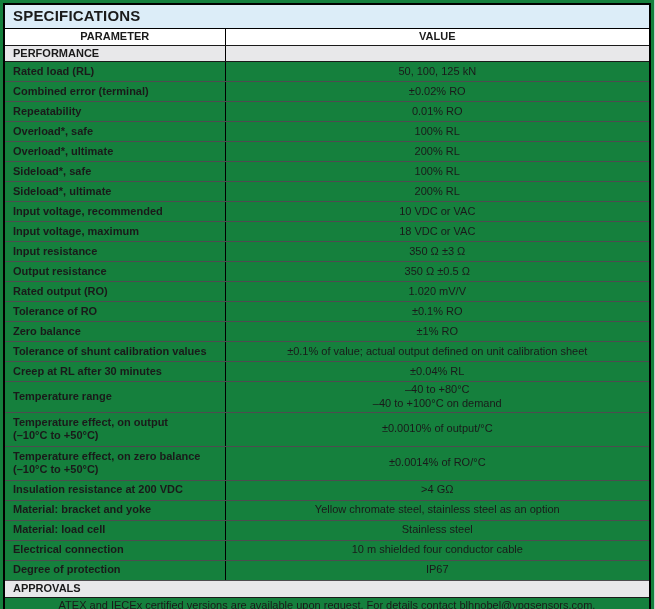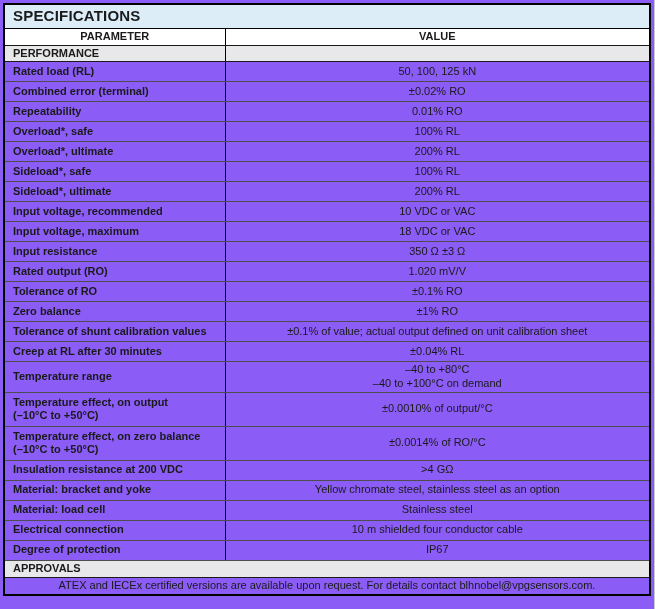--- a/index.html
+++ b/index.html
@@ -6,21 +6,21 @@
   html, body { margin: 0; padding: 0; background: #ffffff; }
   body {
     width: 655px; height: 609px;
     font-family: "Liberation Sans", sans-serif;
     color: #1a1a1a;
     position: relative;
   }
   .page {
     position: absolute; left: 0; top: 0;
     width: 655px; height: 609px;
-    background: #8b5cf6;
+    background: #15803d;
     border-right: 1px solid #c9c9c9;
   }
   table.spec {
     position: absolute; left: 3px; top: 3px;
     width: 648px;
     border-collapse: collapse;
     table-layout: fixed;
     border: 2px solid #000000;
   }
   col.c-param { width: 221px; }
@@ -134,20 +134,24 @@
     </tr>
     <tr class="data-row">
       <td class="param">Input voltage, maximum</td>
       <td class="value">18 VDC or VAC</td>
     </tr>
     <tr class="data-row">
       <td class="param">Input resistance</td>
       <td class="value">350 Ω ±3 Ω</td>
     </tr>
     <tr class="data-row">
+      <td class="param">Output resistance</td>
+      <td class="value">350 Ω ±0.5 Ω</td>
+    </tr>
+    <tr class="data-row">
       <td class="param">Rated output (RO)</td>
       <td class="value">1.020 mV/V</td>
     </tr>
     <tr class="data-row">
       <td class="param">Tolerance of RO</td>
       <td class="value">±0.1% RO</td>
     </tr>
     <tr class="data-row">
       <td class="param">Zero balance</td>
       <td class="value">±1% RO</td>

